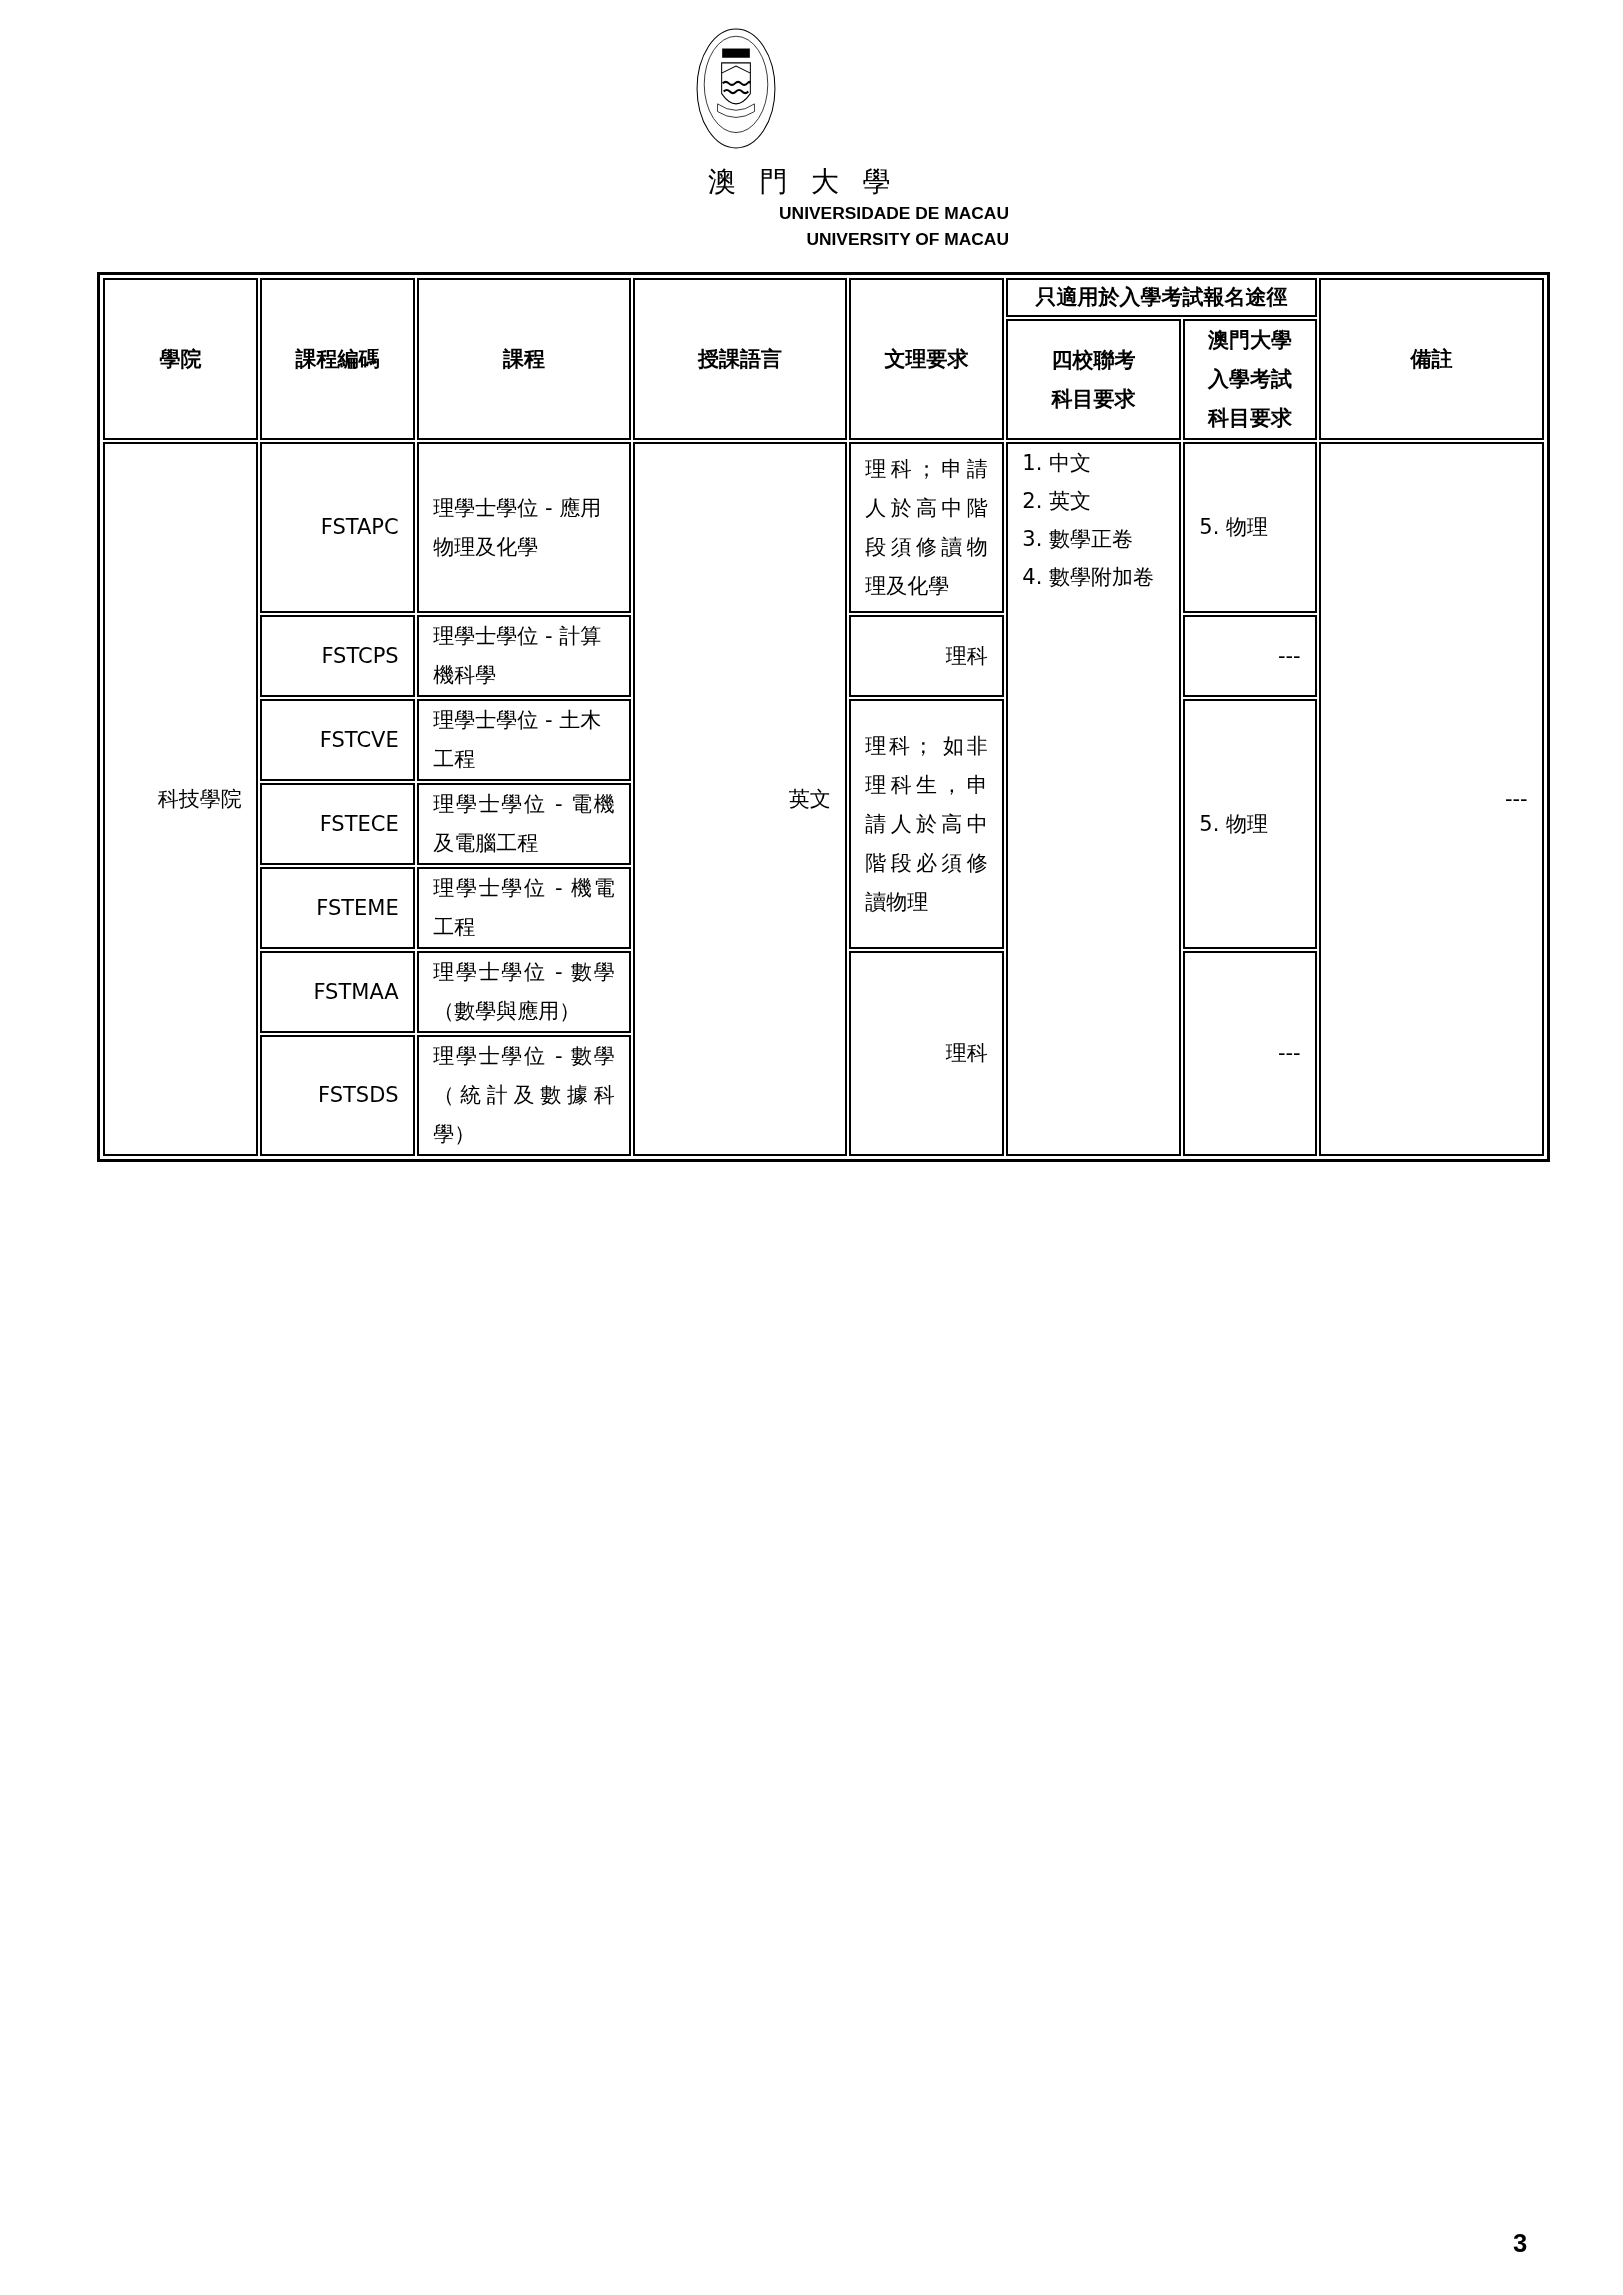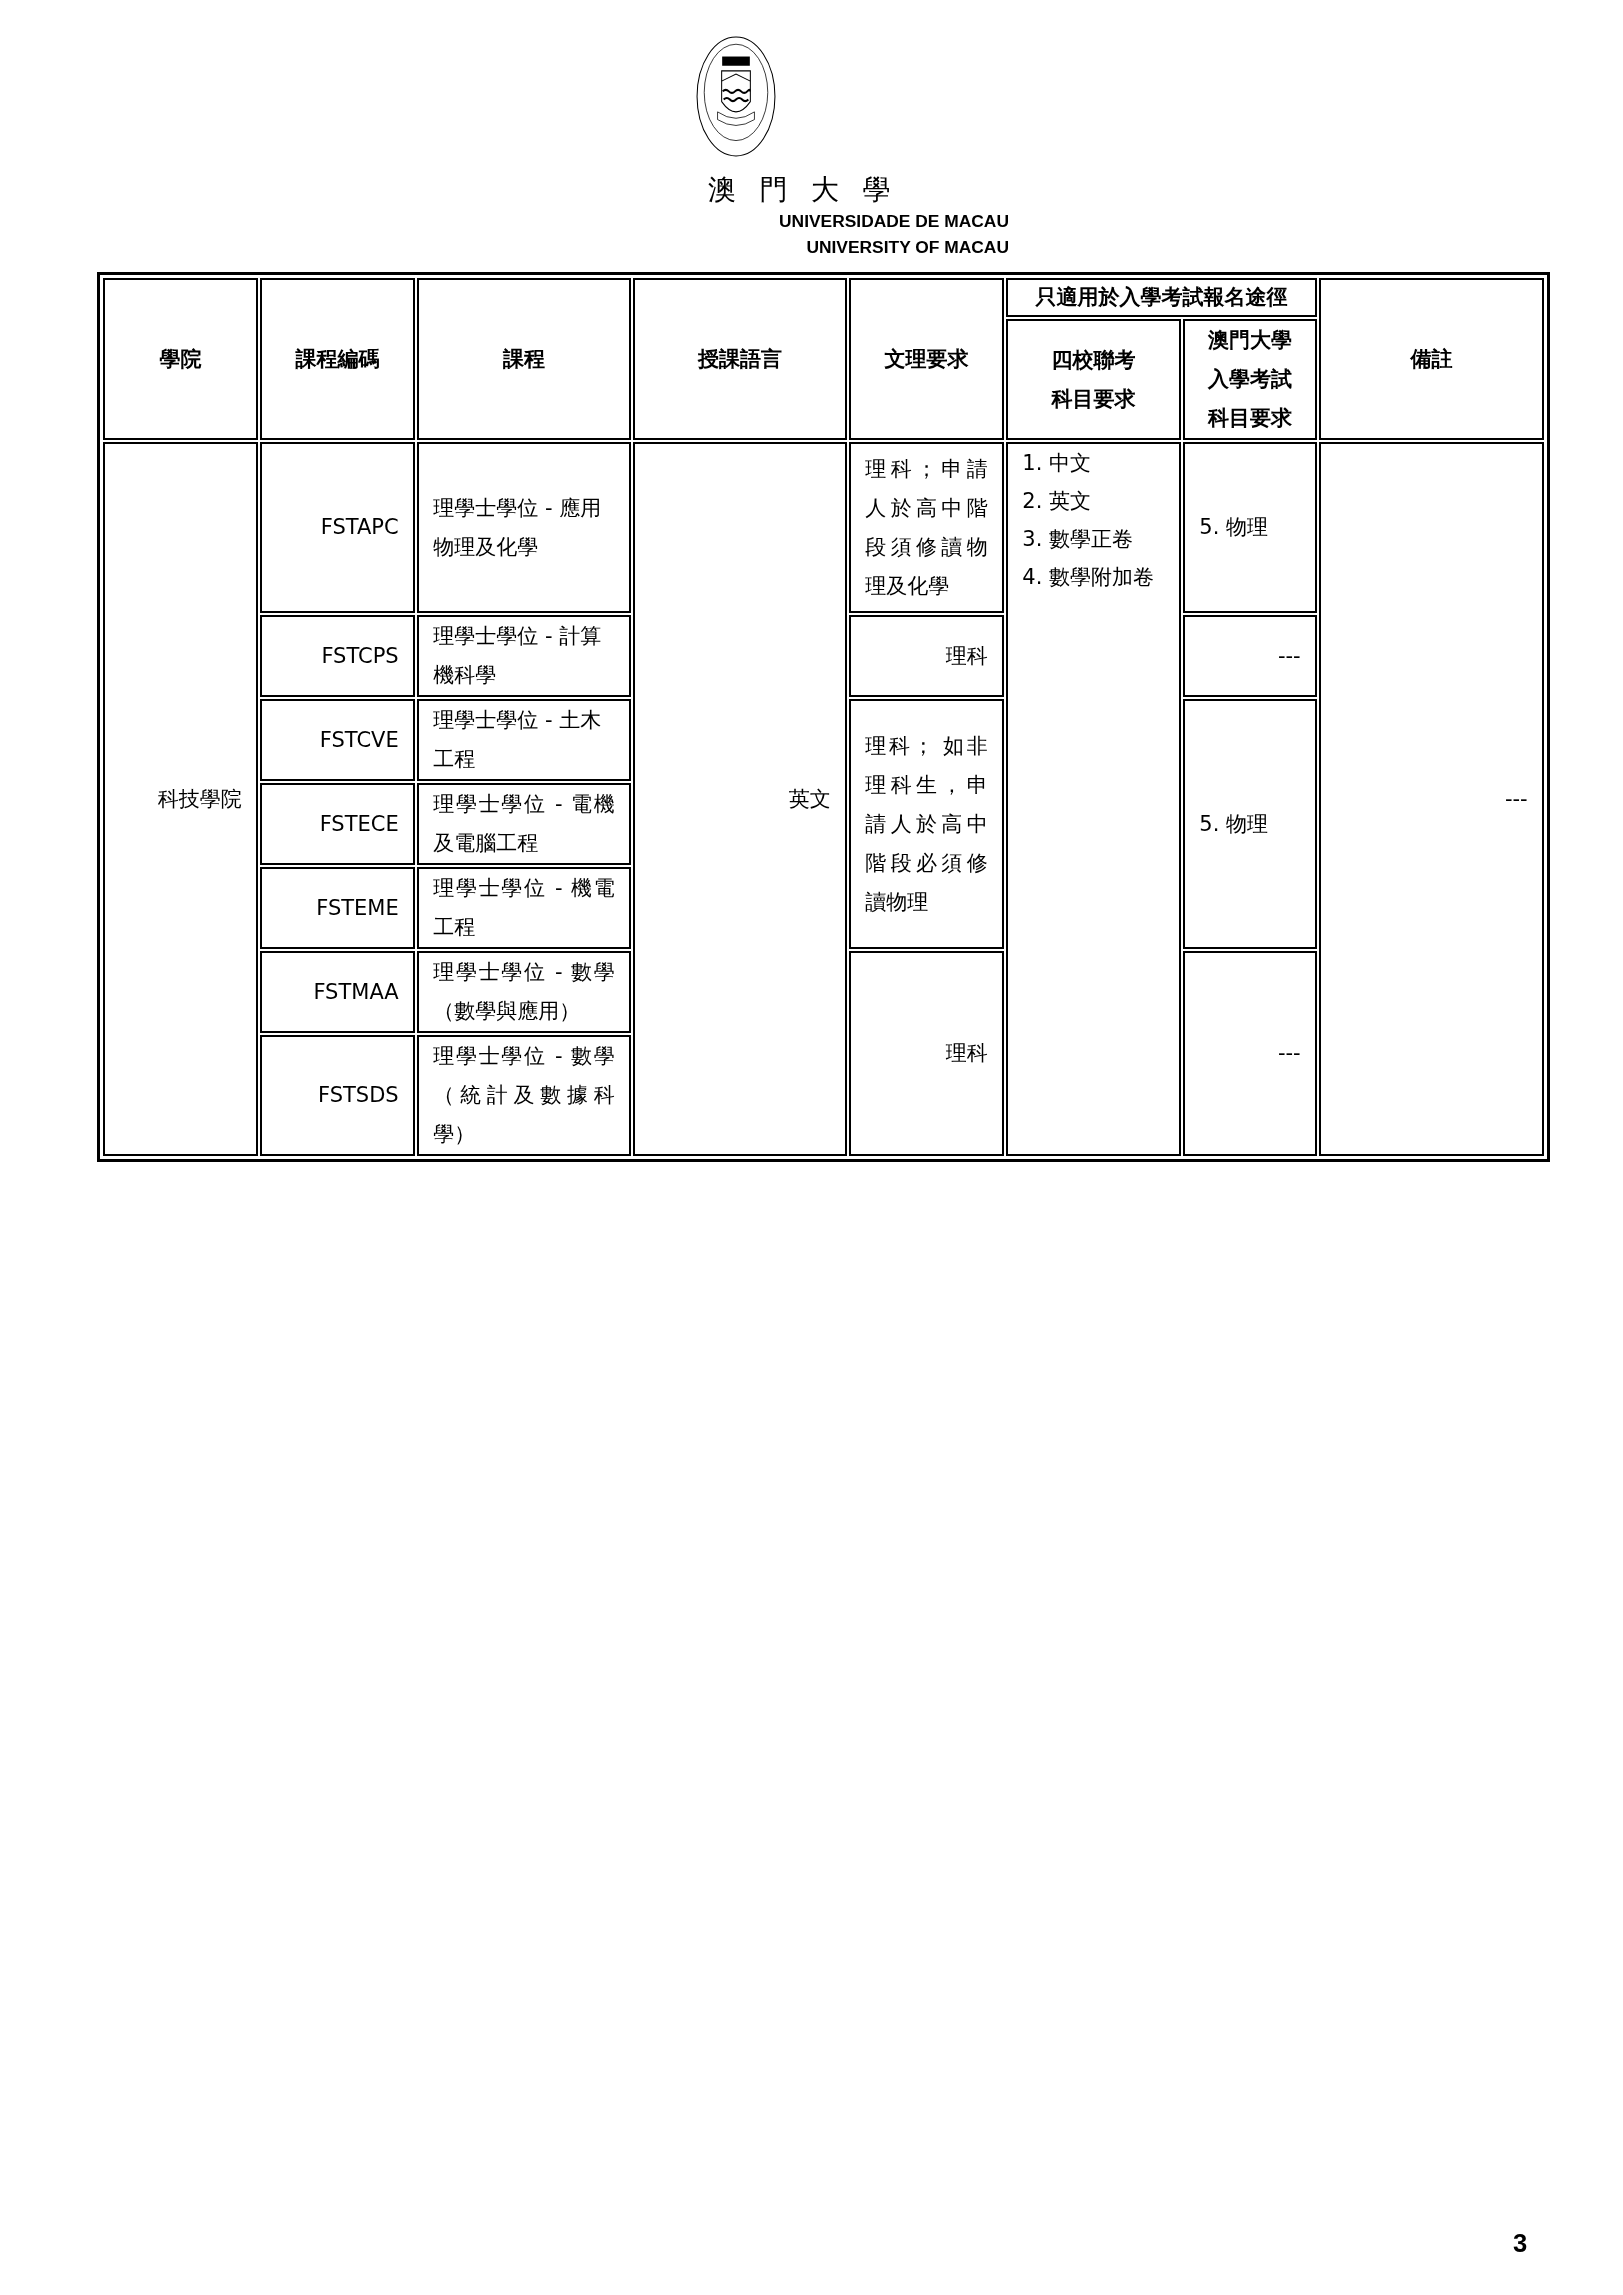--- a/index.html
+++ b/index.html
@@ -1,20 +1,20 @@
 <!DOCTYPE html>
 <html style="font-size:8.2px"><head>
 <meta charset="utf-8">
 <style>
   html, body { margin: 0; padding: 0; background: #ffffff; }
   body {
     width: 1623px; height: 2295px; position: relative; overflow: hidden;
     font-family: "DejaVu Sans", "Liberation Sans", sans-serif; color: #000;
   }
-  .header { position: absolute; left: 0; top: 8px; width: 1623px; height: 266px; }
+  .header { position: absolute; left: 0; top: 0; width: 1623px; height: 266px; }
   .seal { position: absolute; left: 695px; top: 26.6px; width: 82px; height: 123px; }
   .cn-name {
     position: absolute; left: 613px; top: 163px; width: 396px; text-align: center;
     font-family: "DejaVu Serif", "Liberation Serif", serif; font-size: 28px;
     letter-spacing: 23.5px; font-weight: normal;
   }
   .pt-name, .en-name {
     position: absolute; left: 613px; width: 396px; text-align: right;
     font-family: "Liberation Sans", sans-serif; font-weight: bold; font-size: 17.4px;
   }

